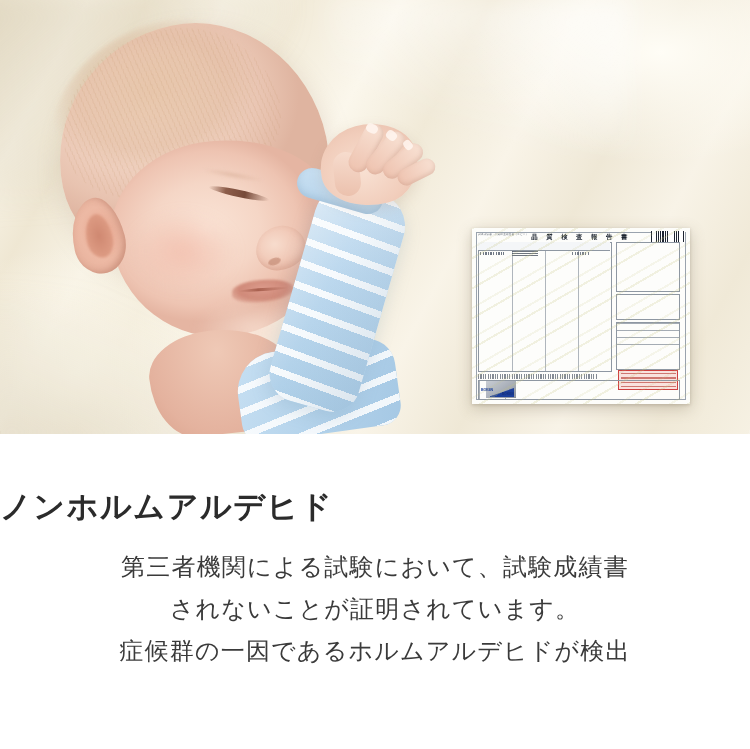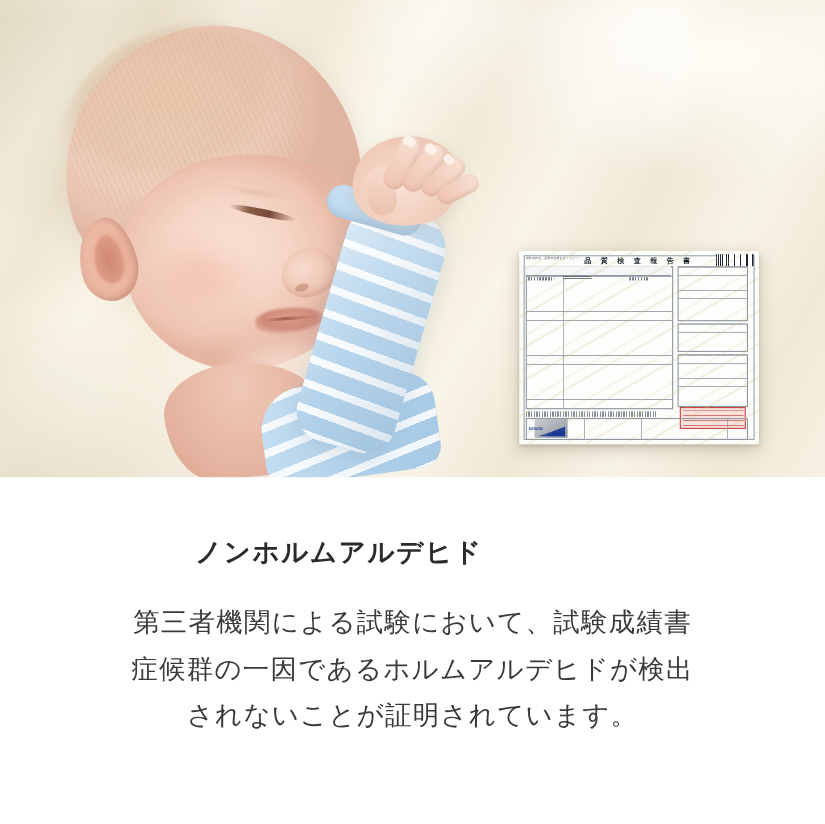--- a/index.html
+++ b/index.html
@@ -310,22 +310,22 @@
       rgba(0,0,0,0) 2px 9px,
       rgba(198,196,128,.14) 9px 11px,
       rgba(0,0,0,0) 11px 26px);
   }
 
   
   .text-block{
     position:absolute;left:0;top:434px;width:750px;height:315px;background:#fff;
   }
   .heading{
-    position:absolute;left:0;top:52px;width:616px;text-align:center;
-    font-size:24px;font-weight:700;color:#2b2b2b;letter-spacing:1.6px;
+    position:absolute;left:0;top:52px;width:616px;
+    font-size:31px;font-weight:700;color:#2b2b2b;letter-spacing:1.6px;
     font-family:"Liberation Sans","DejaVu Sans",sans-serif;
   }
   .body-copy{
     position:absolute;left:0;top:112px;width:750px;text-align:center;color:#3a3a3a;
   }
   .body-line{
     font-size:24px;line-height:42px;letter-spacing:1.2px;white-space:nowrap;
     font-family:"Liberation Sans","DejaVu Sans",sans-serif;font-weight:400;
   }
 </style>
@@ -403,18 +403,18 @@
 
       <div class="wm"></div>
     </div>
   </div>
 
   <div class="text-block">
     <div class="heading">ノンホルムアルデヒド</div>
 
     <div class="body-copy">
       <div class="body-line">第三者機関による試験において、試験成績書</div>
+      <div class="body-line">されないことが証明されています。</div>
       <div class="body-line">症候群の一因であるホルムアルデヒドが検出</div>
-      <div class="body-line">されないことが証明されています。</div>
     </div>
   </div>
 
 </div>
 
 </body></html>

